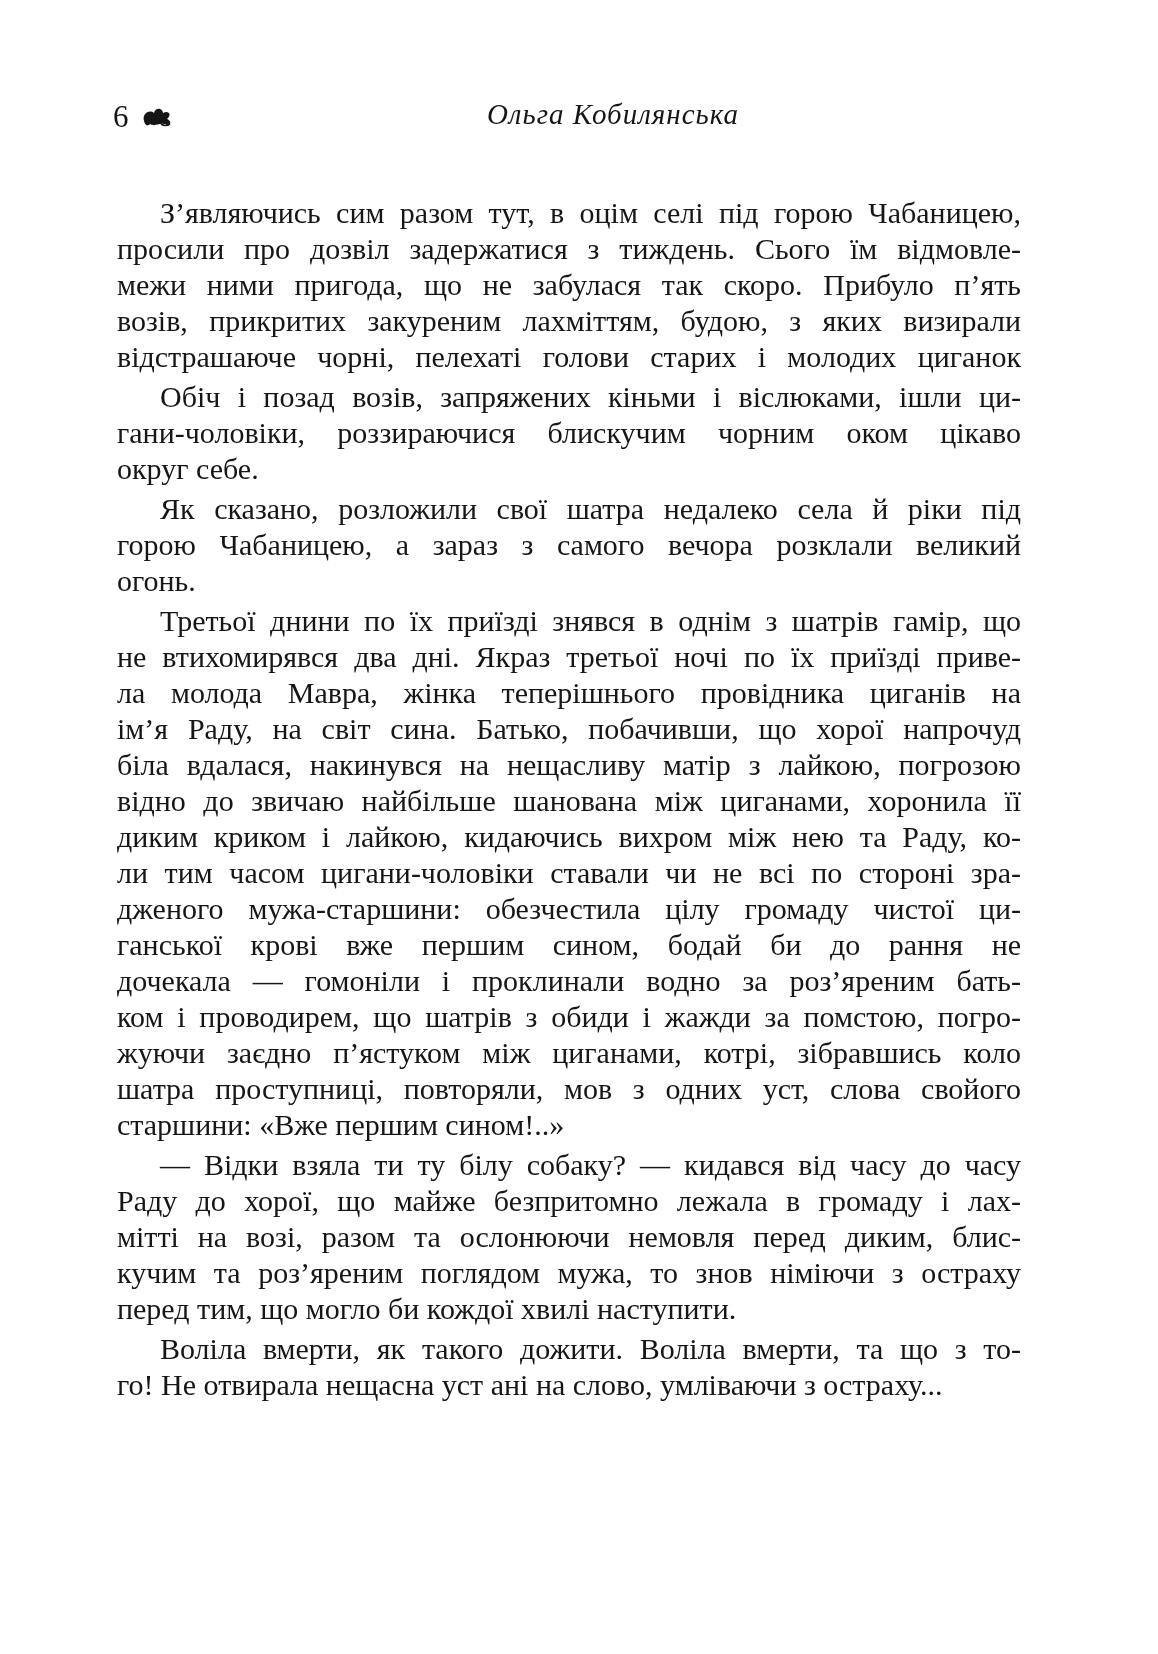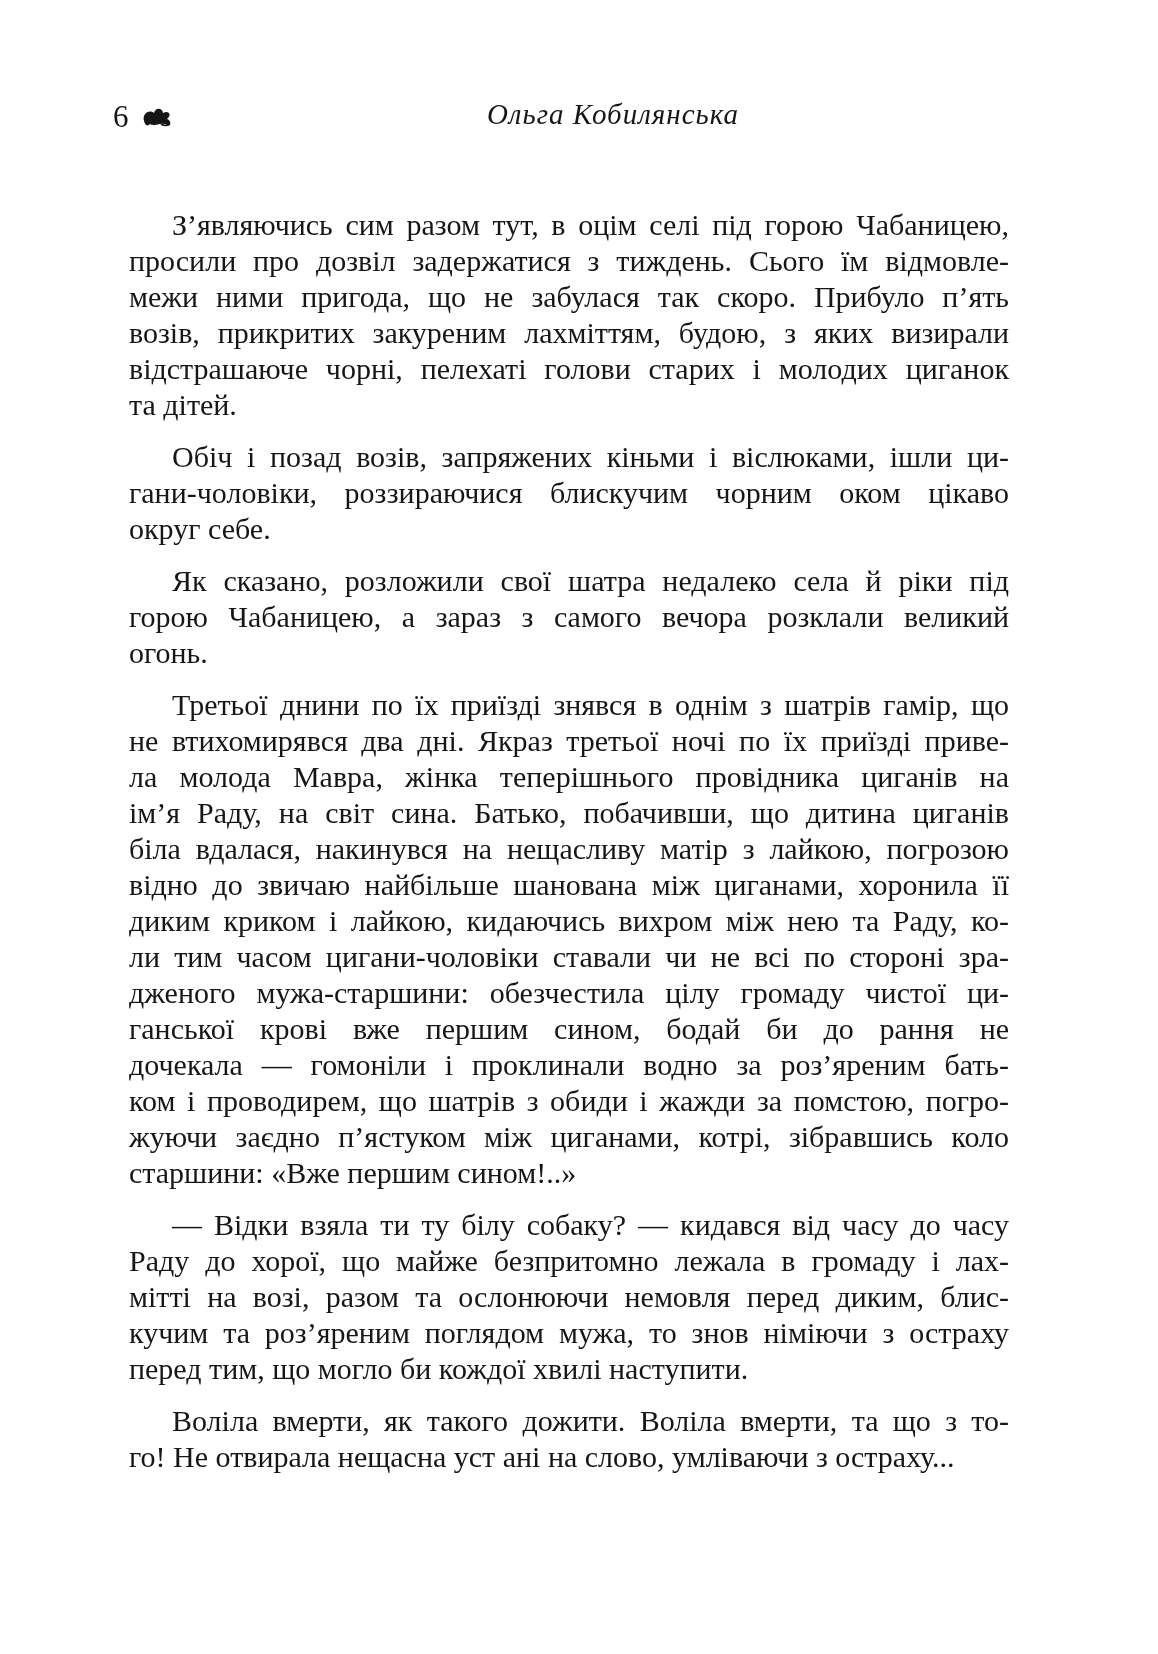--- a/index.html
+++ b/index.html
@@ -37,21 +37,21 @@
     padding-left: 34px;
   }
   .text-column {
     position: absolute;
     left: 113px;
     top: 191px;
     width: 912px;
     font-size: 30px;
     line-height: 36px;
   }
-  .paragraph { margin: 16px; }
+  .paragraph { margin: 4px; }
   .line {
     text-align: justify;
     text-align-last: justify;
     -moz-text-align-last: justify;
     white-space: normal;
   }
   .line.first { text-indent: 43px; }
   .line.para-end { text-align-last: left; -moz-text-align-last: left; }
 </style>
 </head>
@@ -72,46 +72,46 @@
 
   <div class="running-author">Ольга Кобилянська</div>
 
   <div class="text-column" id="text-col">
       <div class="paragraph">
         <div class="line first">З’являючись сим разом тут, в оцім селі під горою Чабаницею,</div>
         <div class="line">просили про дозвіл задержатися з тиждень. Сього їм відмовле-</div>
         <div class="line">межи ними пригода, що не забулася так скоро. Прибуло п’ять</div>
         <div class="line">возів, прикритих закуреним лахміттям, будою, з яких визирали</div>
         <div class="line">відстрашаюче чорні, пелехаті голови старих і молодих циганок</div>
-        <div class="line para-end">та дітей.</div>
       </div>
       <div class="paragraph">
         <div class="line first">Обіч і позад возів, запряжених кіньми і віслюками, ішли ци-</div>
         <div class="line">гани-чоловіки, роззираючися блискучим чорним оком цікаво</div>
         <div class="line para-end">округ себе.</div>
       </div>
       <div class="paragraph">
         <div class="line first">Як сказано, розложили свої шатра недалеко села й ріки під</div>
         <div class="line">горою Чабаницею, а зараз з самого вечора розклали великий</div>
         <div class="line para-end">огонь.</div>
       </div>
       <div class="paragraph">
         <div class="line first">Третьої днини по їх приїзді знявся в однім з шатрів гамір, що</div>
         <div class="line">не втихомирявся два дні. Якраз третьої ночі по їх приїзді приве-</div>
         <div class="line">ла молода Мавра, жінка теперішнього провідника циганів на</div>
-        <div class="line">ім’я Раду, на світ сина. Батько, побачивши, що дитина циганів</div>
+        <div class="line">ім’я Раду, на світ сина. Батько, побачивши, що хорої напрочуд</div>
         <div class="line">біла вдалася, накинувся на нещасливу матір з лайкою, погрозою</div>
         <div class="line">відно до звичаю найбільше шанована між циганами, хоронила її</div>
         <div class="line">диким криком і лайкою, кидаючись вихром між нею та Раду, ко-</div>
         <div class="line">ли тим часом цигани-чоловіки ставали чи не всі по стороні зра-</div>
         <div class="line">дженого мужа-старшини: обезчестила цілу громаду чистої ци-</div>
         <div class="line">ганської крові вже першим сином, бодай би до рання не</div>
         <div class="line">дочекала — гомоніли і проклинали водно за роз’яреним бать-</div>
         <div class="line">ком і проводирем, що шатрів з обиди і жажди за помстою, погро-</div>
         <div class="line">жуючи заєдно п’ястуком між циганами, котрі, зібравшись коло</div>
+        <div class="line">шатра проступниці, повторяли, мов з одних уст, слова свойого</div>
         <div class="line para-end">старшини: «Вже першим сином!..»</div>
       </div>
       <div class="paragraph">
         <div class="line first">— Відки взяла ти ту білу собаку? — кидався від часу до часу</div>
         <div class="line">Раду до хорої, що майже безпритомно лежала в громаду і лах-</div>
         <div class="line">мітті на возі, разом та ослонюючи немовля перед диким, блис-</div>
         <div class="line">кучим та роз’яреним поглядом мужа, то знов німіючи з остраху</div>
         <div class="line para-end">перед тим, що могло би кождої хвилі наступити.</div>
       </div>
       <div class="paragraph">

